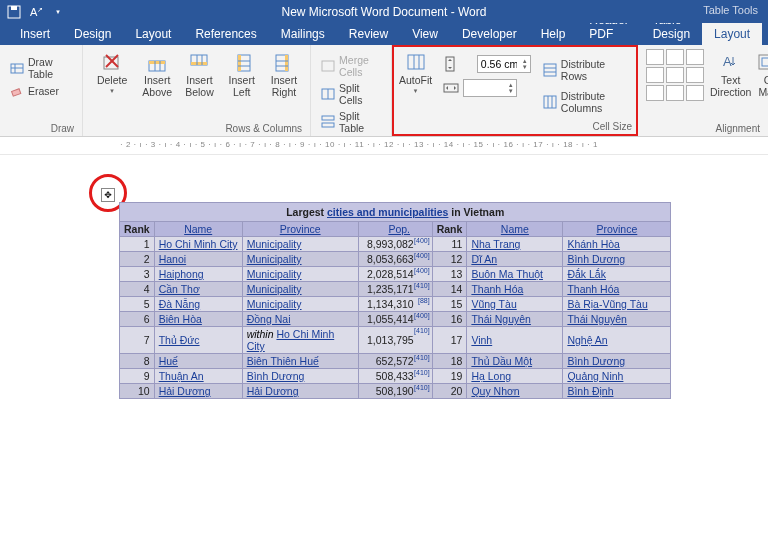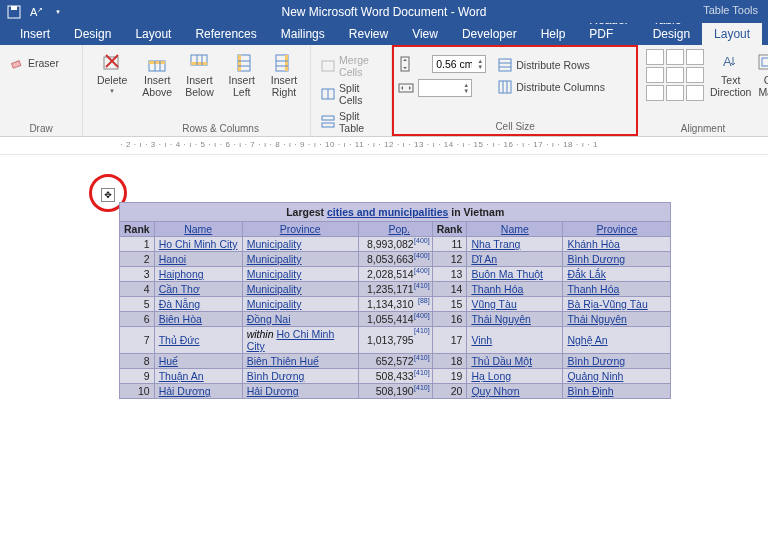--- a/index.html
+++ b/index.html
@@ -12,21 +12,21 @@
 .titlebar .tools { position: absolute; right: 10px; font-size: 11px; color: #d0d8e8; top: 4px; }
 
 .tabs { background: #2b579a; height: 22px; display: flex; align-items: flex-end; padding-left: 8px; gap: 0; }
 .tab { color: #fff; padding: 4px 12px 4px; font-size: 12px; cursor: pointer; }
 .tab.active { background: #f3f3f3; color: #2b579a; }
 .tell-me { color: #fff; padding: 4px 8px; }
 
 .ribbon { background: #f3f3f3; height: 92px; border-bottom: 1px solid #d0d0d0; display: flex; position: relative; }
 .group { border-right: 1px solid #e0e0e0; padding: 4px 8px 2px; display: flex; flex-direction: column; justify-content: space-between; }
 .group-content { display: flex; gap: 6px; align-items: flex-start; }
-.group-label { text-align: center; font-size: 10px; color: #666; padding-top: 2px; position: relative; }
+.group-label { text-align: right; font-size: 10px; color: #666; padding-top: 2px; position: relative; }
 
 .big-btn { display: flex; flex-direction: column; align-items: center; width: 42px; padding-top: 4px; }
 .big-btn .ico { width: 20px; height: 20px; margin-bottom: 2px; }
 .big-btn .lbl { font-size: 10.5px; text-align: center; line-height: 1.1; color: #444; }
 .big-btn .caret { font-size: 7px; color: #666; }
 
 .small-row { display: flex; align-items: center; gap: 4px; font-size: 10.5px; color: #444; padding: 1px 2px; }
 .small-row .ico { width: 14px; height: 14px; }
 .stack { display: flex; flex-direction: column; gap: 2px; }
 
@@ -104,20 +104,30 @@
   <div class="tab active">Layout</div>
   <div class="tell-me"></div>
 </div>
 
 <div class="ribbon">
   <div class="group" style="width:86px;">
     <div class="stack" style="padding-top:6px;">
       <div class="small-row">
           <span class="ico">
             <svg width="14" height="14">
+              <rect x="1" y="3" width="12" height="9" fill="none" stroke="#5b8bc9"></rect>
+              <line x1="1" y1="7" x2="13" y2="7" stroke="#5b8bc9"></line>
+              <line x1="5" y1="3" x2="5" y2="12" stroke="#5b8bc9"></line>
+            </svg>
+          </span>
+          <span>Draw Table</span>
+        </div>
+      <div class="small-row">
+          <span class="ico">
+            <svg width="14" height="14">
               <rect x="2" y="6" width="8" height="5" fill="#f4b8b8" stroke="#c77" transform="rotate(-20 6 8)"></rect>
             </svg>
           </span>
           <span>Eraser</span>
         </div>
     </div>
     <div class="group-label">Draw</div>
   </div>
 
   <div class="group" style="width:48px;border-right:none;">
@@ -216,20 +226,31 @@
             </svg>
           </span>
           <span>Split Table</span>
         </div>
     </div>
     <div class="group-label">Merge</div>
   </div>
 
   <div class="group cellsize-box" style="width:256px;">
     <div class="group-content" style="gap:10px;">
+      <div class="big-btn">
+        <span class="ico">
+            <svg width="20" height="20">
+              <rect x="2" y="2" width="16" height="14" fill="none" stroke="#5b8bc9"></rect>
+              <line x1="8" y1="2" x2="8" y2="16" stroke="#5b8bc9"></line>
+              <line x1="13" y1="2" x2="13" y2="16" stroke="#5b8bc9"></line>
+            </svg>
+          </span>
+        <span class="lbl">AutoFit</span>
+        <span class="caret">▾</span>
+      </div>
       <div class="stack" style="gap:6px;padding-top:6px;">
         <div style="display:flex;align-items:center;gap:20px;">
           <span>
               <svg width="14" height="16">
                 <rect x="3" y="1" width="8" height="14" fill="none" stroke="#666"></rect>
                 <path d="M7 3l-2 2h4zM7 13l-2-2h4z" fill="#666"></path>
               </svg>
             </span>
           <div class="spin">
               <input value="0.56 cm" style="">

